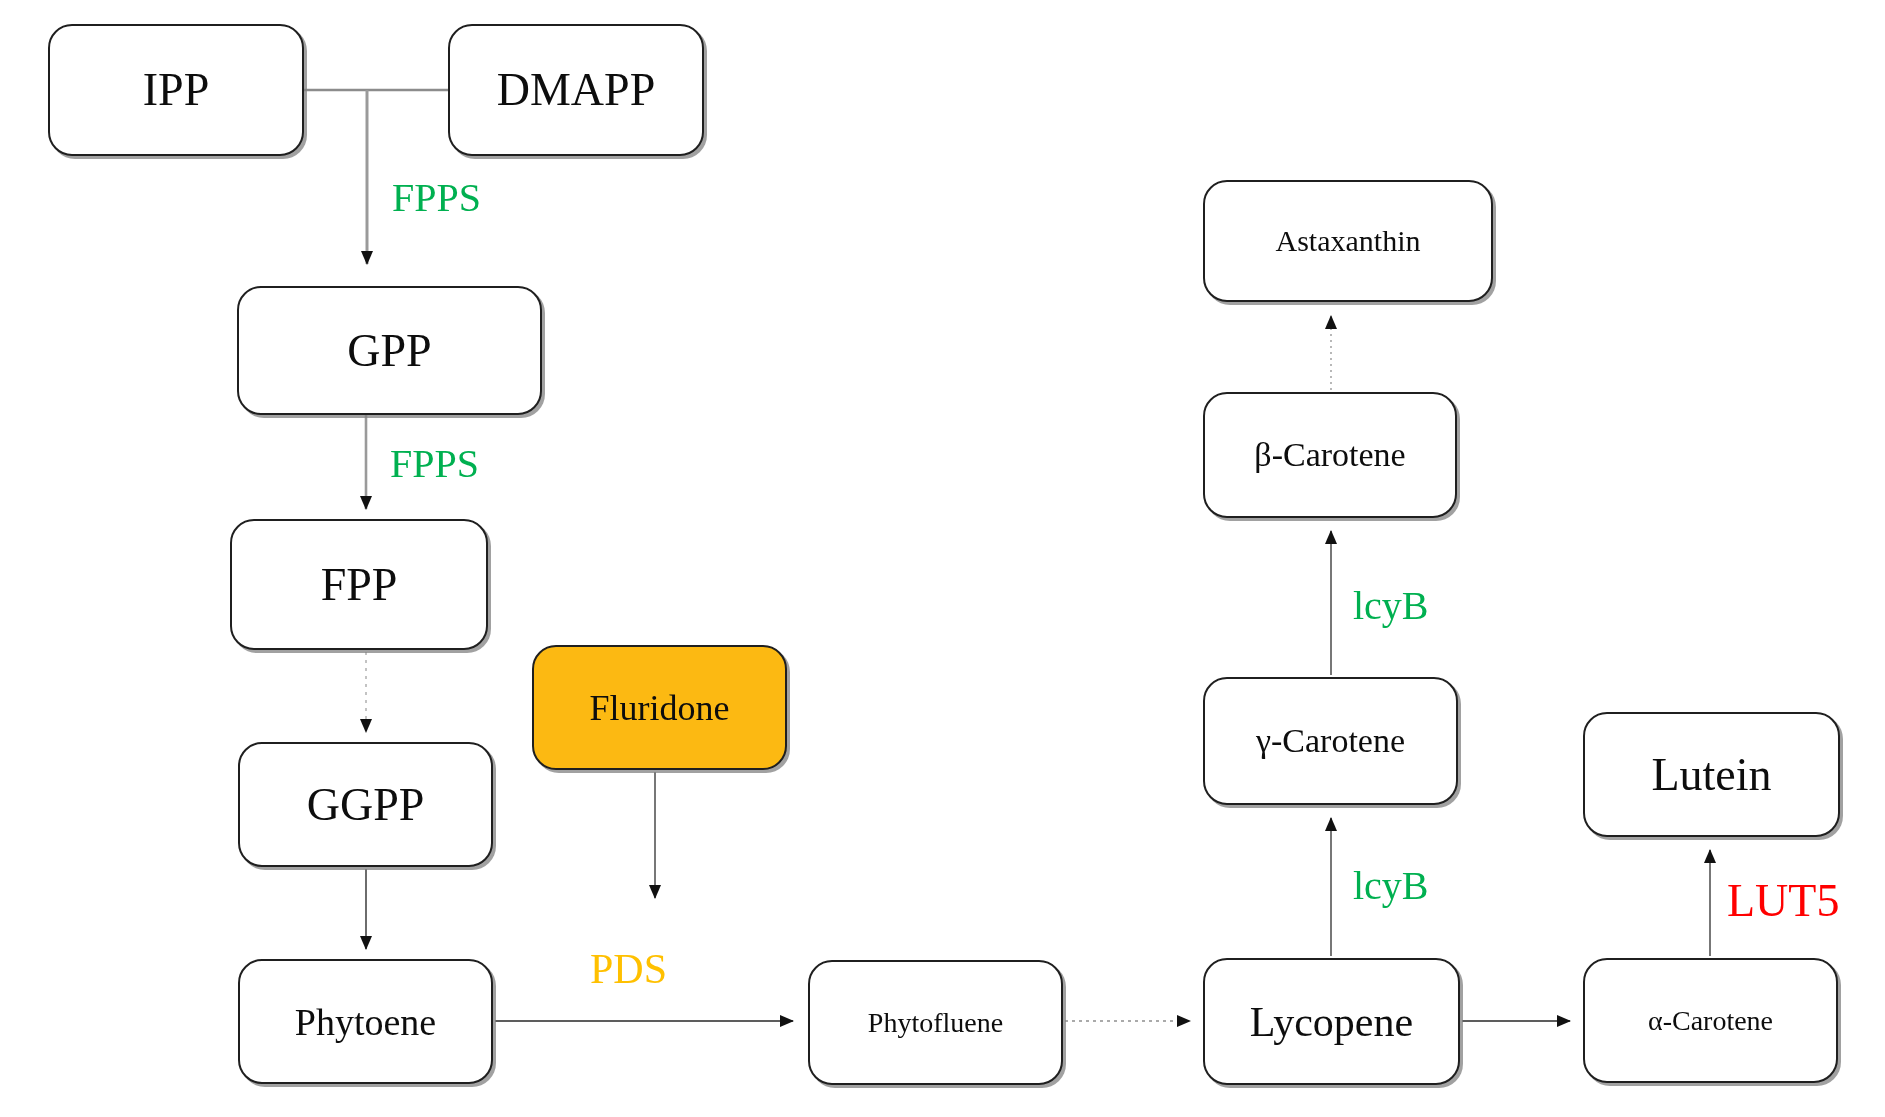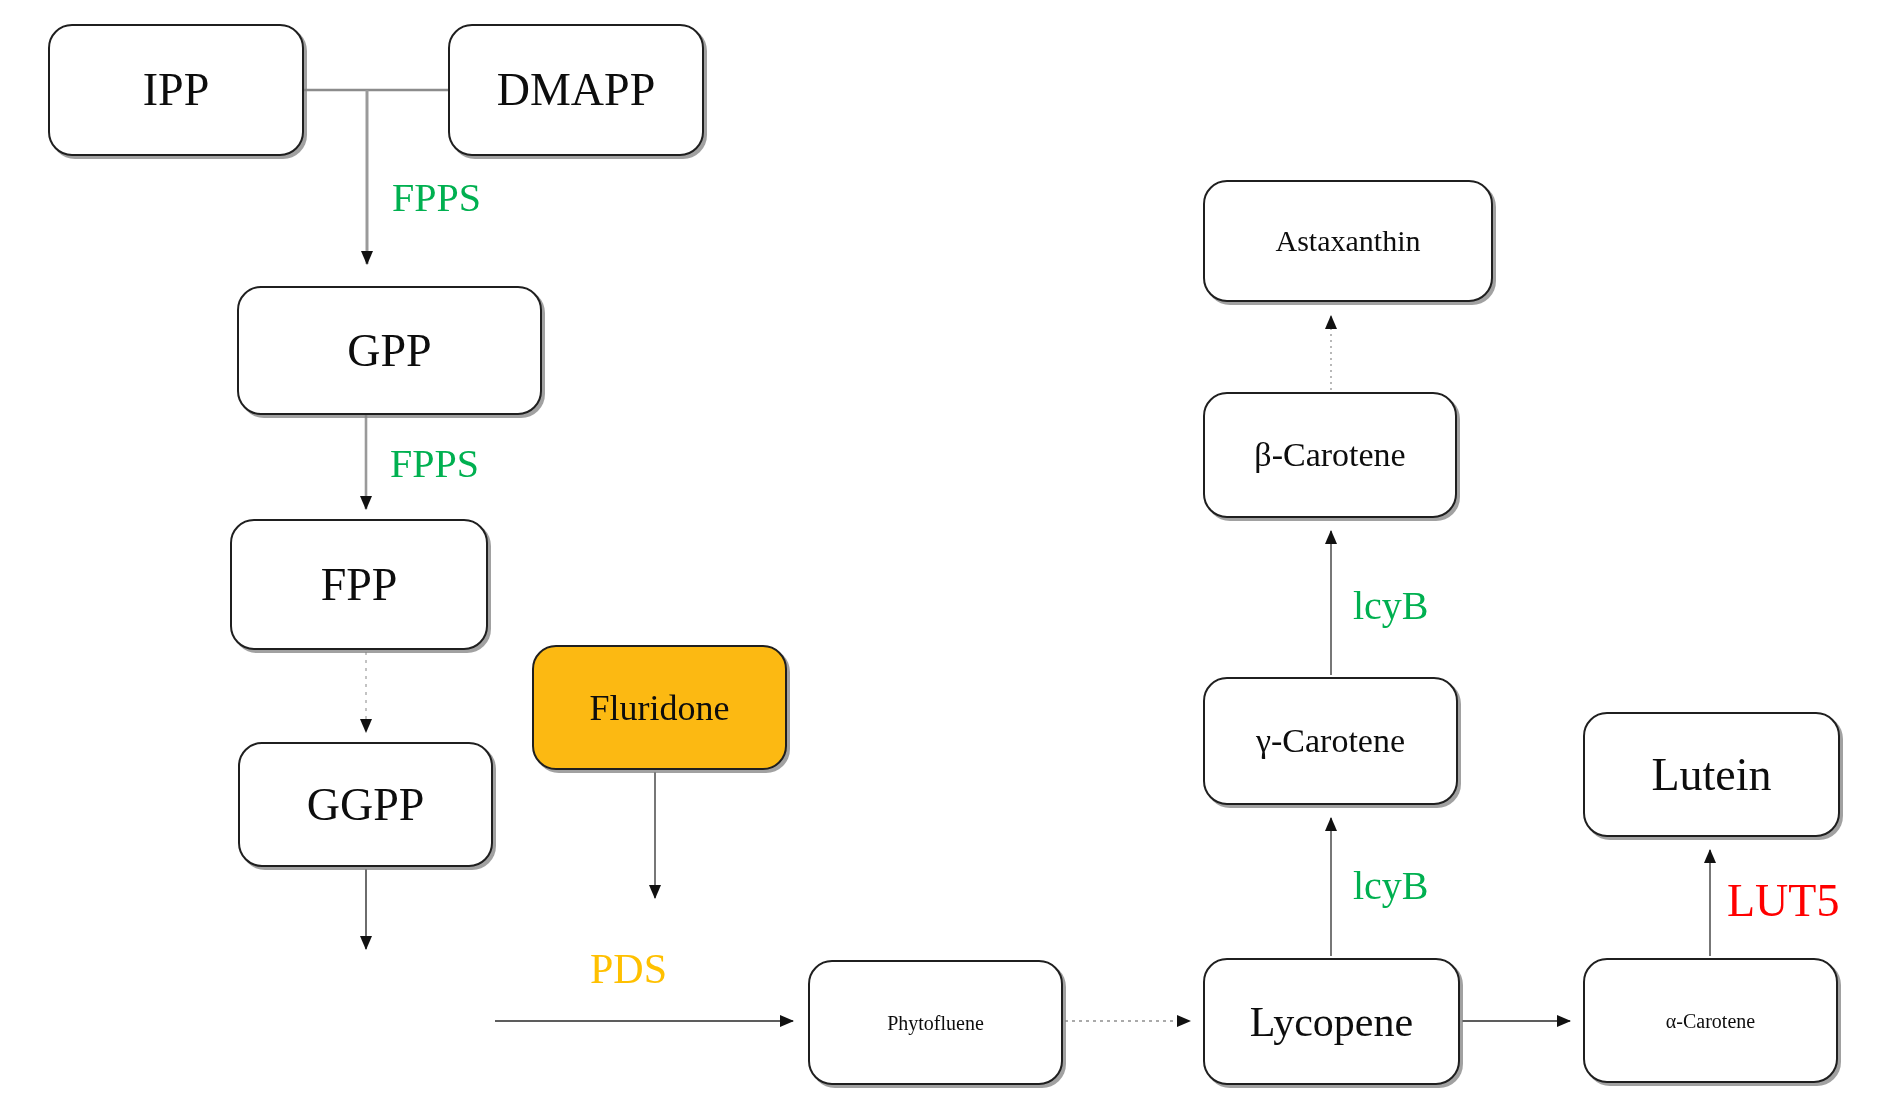--- a/index.html
+++ b/index.html
@@ -33,21 +33,21 @@
   }
   .enzyme.green{color:var(--enzyme-green,#00b050);margin-top:6px;}
   .enzyme.gold{color:var(--enzyme-gold,#ffc000);}
   .enzyme.red{color:var(--enzyme-red,#ff0000);}
   .fs46{font-size:46px;}
   .fs42{font-size:42px;}
   .fs40{font-size:40px;}
   .fs38{font-size:38px;}
   .fs36{font-size:36px;}
   .fs34{font-size:34px;}
-  .fs32{font-size:20px;}
+  .fs32{font-size:28px;}
   .fs30{font-size:30px;}
 </style>
 </head>
 <body>
 
 <div class="canvas">
 
   <svg class="wires" viewBox="0 0 1885 1117">
     <defs>
       <marker id="ah" markerUnits="userSpaceOnUse" markerWidth="18" markerHeight="16" refX="13" refY="6" orient="auto">
@@ -88,20 +88,23 @@
   </div>
 
   <div class="node fs46" style="left:230px;top:519px;width:258px;height:131px;">
     <span>FPP</span>
   </div>
 
   <div class="node fs46" style="left:238px;top:742px;width:255px;height:125px;">
     <span>GGPP</span>
   </div>
 
+  <div class="node fs38" style="left:238px;top:959px;width:255px;height:125px;">
+    <span>Phytoene</span>
+  </div>
 
   <div class="node inhibitor fs36" style="left:532px;top:645px;width:255px;height:125px;">
     <span>Fluridone</span>
   </div>
 
   <div class="node fs32" style="left:808px;top:960px;width:255px;height:125px;">
     <span>Phytofluene</span>
   </div>
 
   <div class="node fs34" style="left:1203px;top:677px;width:255px;height:128px;">

